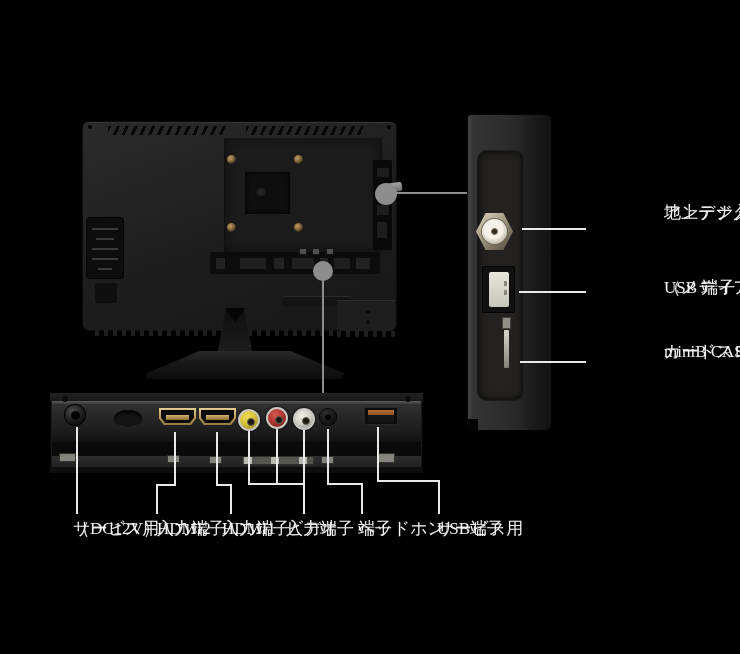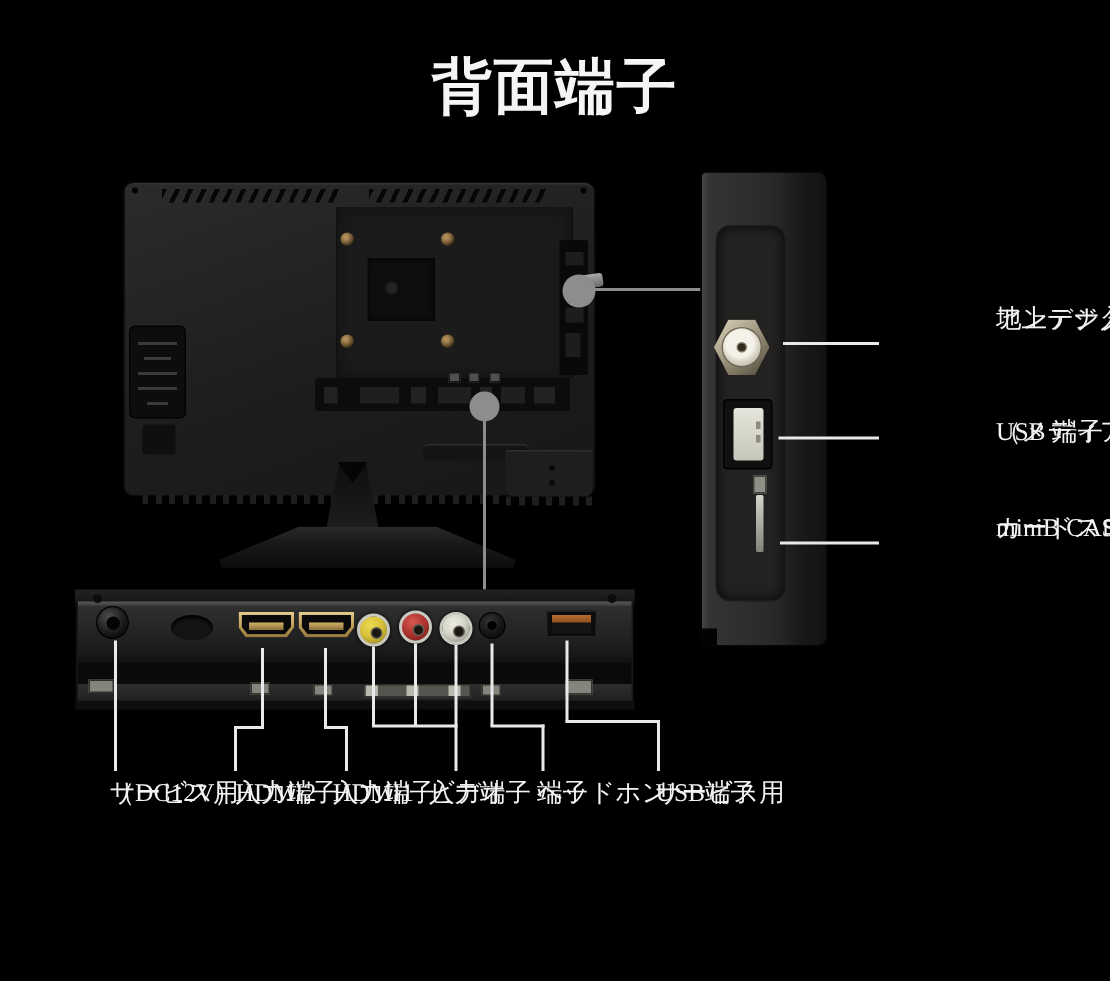--- a/index.html
+++ b/index.html
@@ -122,21 +122,20 @@
   .r-label,.b-label{transform:translateX(-50%);text-align:center;color:var(--text);white-space:nowrap;}
   .r-label{font-size:17px;line-height:22px;}
   .b-label{font-size:17px;line-height:23px;top:517px;}
   .r-label span,.b-label span{position:static;display:block;}
 </style>
 </head>
 <body>
 
 <div id="stage">
 
-  <h1 class="title">背面端子</h1>
 
   <div class="tv-body">
     <div class="corner-dot" style="left:5px;top:3px;position:absolute;"></div>
     <div class="corner-dot" style="right:5px;top:3px;position:absolute;"></div>
   </div>
   <div class="tv-vent vent-l"></div>
   <div class="tv-vent vent-r"></div>
   <div class="tv-inner"></div>
   <div class="screw" style="left:227px;top:155px;"></div>
   <div class="screw" style="left:294px;top:155px;"></div>

